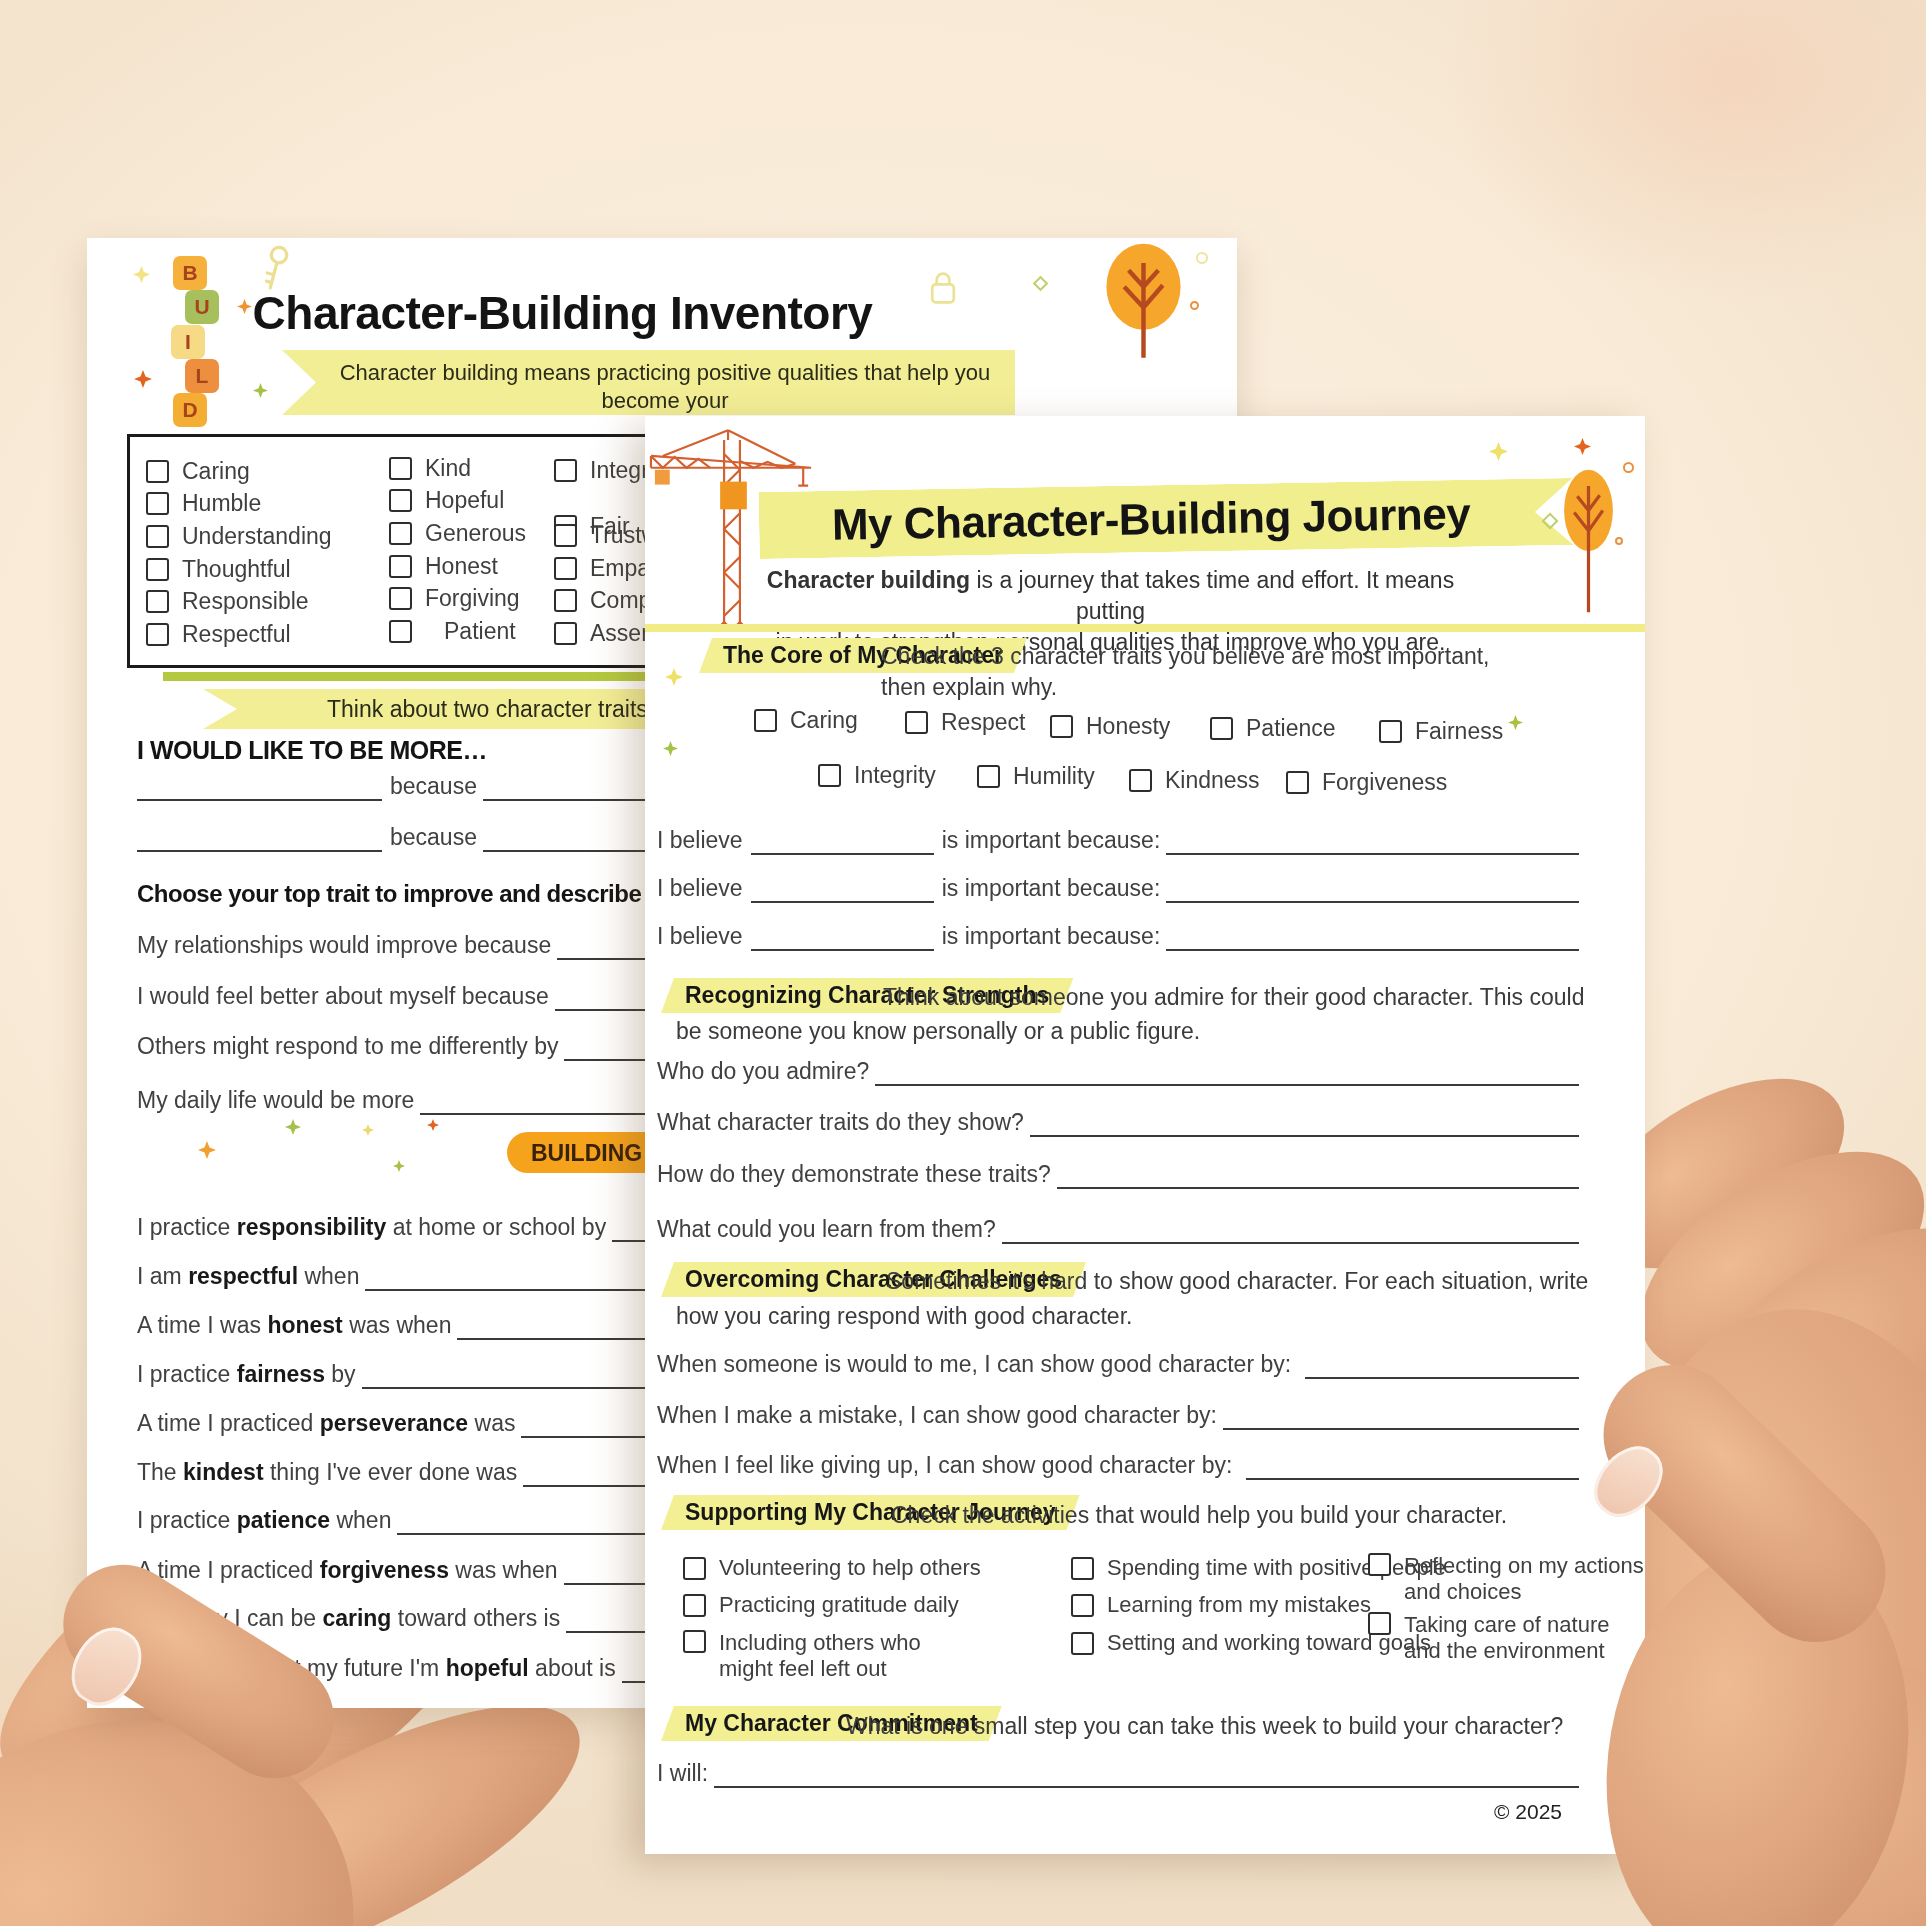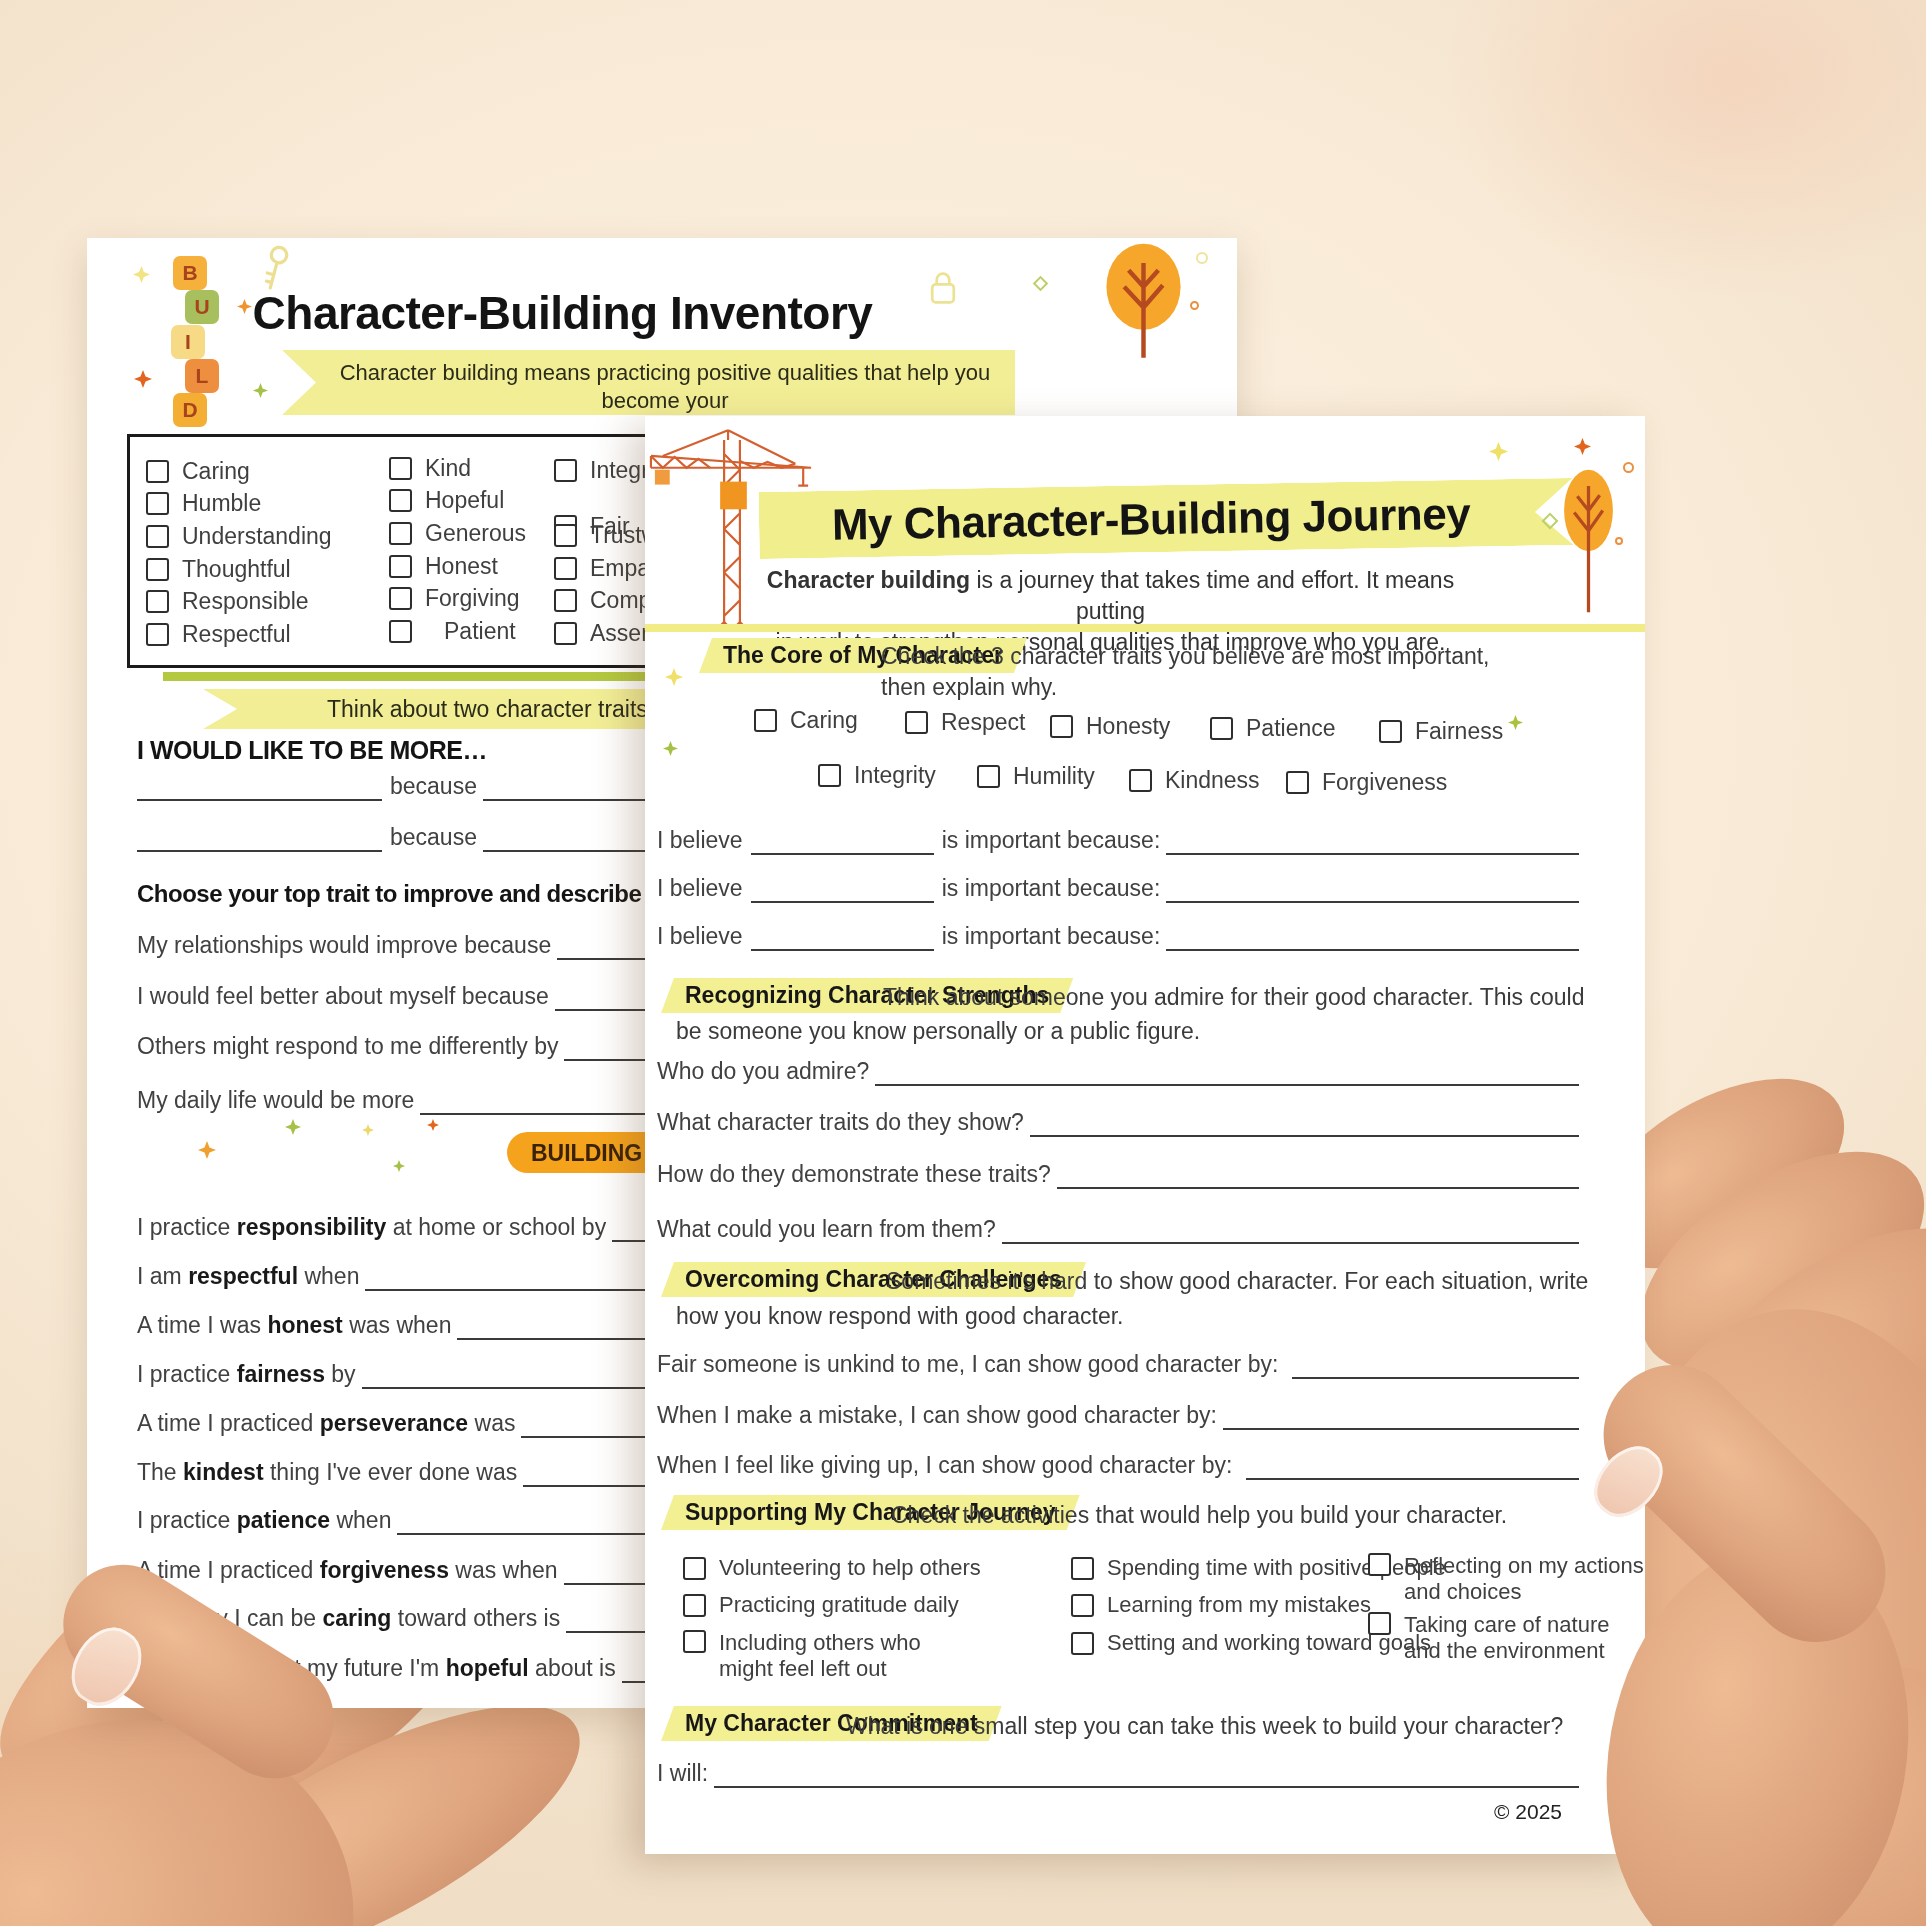--- a/index.html
+++ b/index.html
@@ -381,24 +381,24 @@
       </div>
     <div class="row" style="left:12px; top:800px; right:66px; height:28px;">
         <span style="white-space:nowrap;">What could you learn from them?</span>
         <span class="fill"></span>
       </div>
 
     <div class="seclabel" style="left:16px; top:846px;">
         <span>Overcoming Character Challenges</span>
       </div>
     <div class="desc" style="left:241px; top:852px;">Sometimes it's hard to show good character. For each situation, write</div>
-    <div class="desc" style="left:31px; top:887px;">how you know respond with good character.</div>
+    <div class="desc" style="left:31px; top:887px;">how you caring respond with good character.</div>
 
     <div class="row" style="left:12px; top:935px; right:66px; height:28px;">
-        <span style="white-space:nowrap;">Fair someone is unkind to me, I can show good character by:</span>
+        <span style="white-space:nowrap;">When someone is would to me, I can show good character by:</span>
         <span class="fill" style="margin-left:14px;"></span>
       </div>
     <div class="row" style="left:12px; top:986px; right:66px; height:28px;">
         <span style="white-space:nowrap;">When I make a mistake, I can show good character by:</span>
         <span class="fill"></span>
       </div>
     <div class="row" style="left:12px; top:1036px; right:66px; height:28px;">
         <span style="white-space:nowrap;">When I feel like giving up, I can show good character by:</span>
         <span class="fill" style="margin-left:14px;"></span>
       </div>

